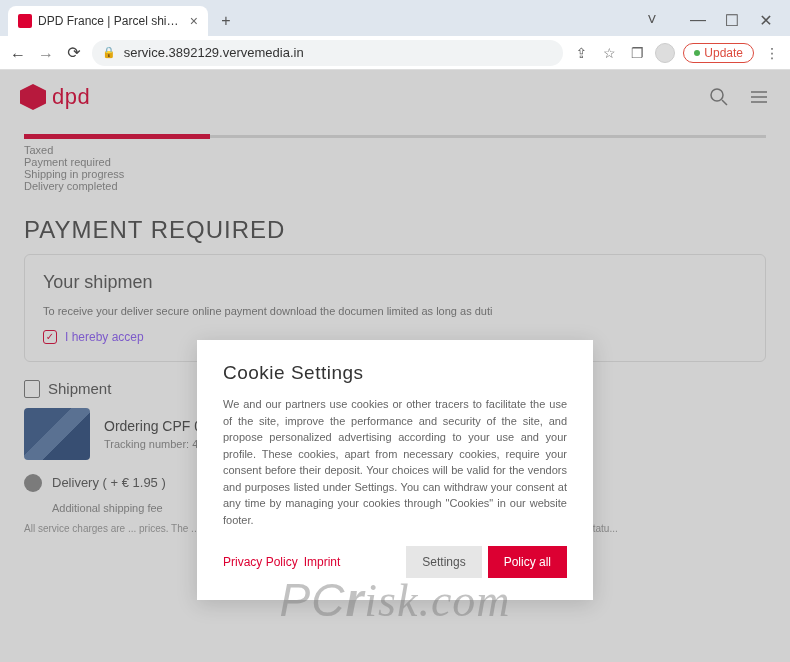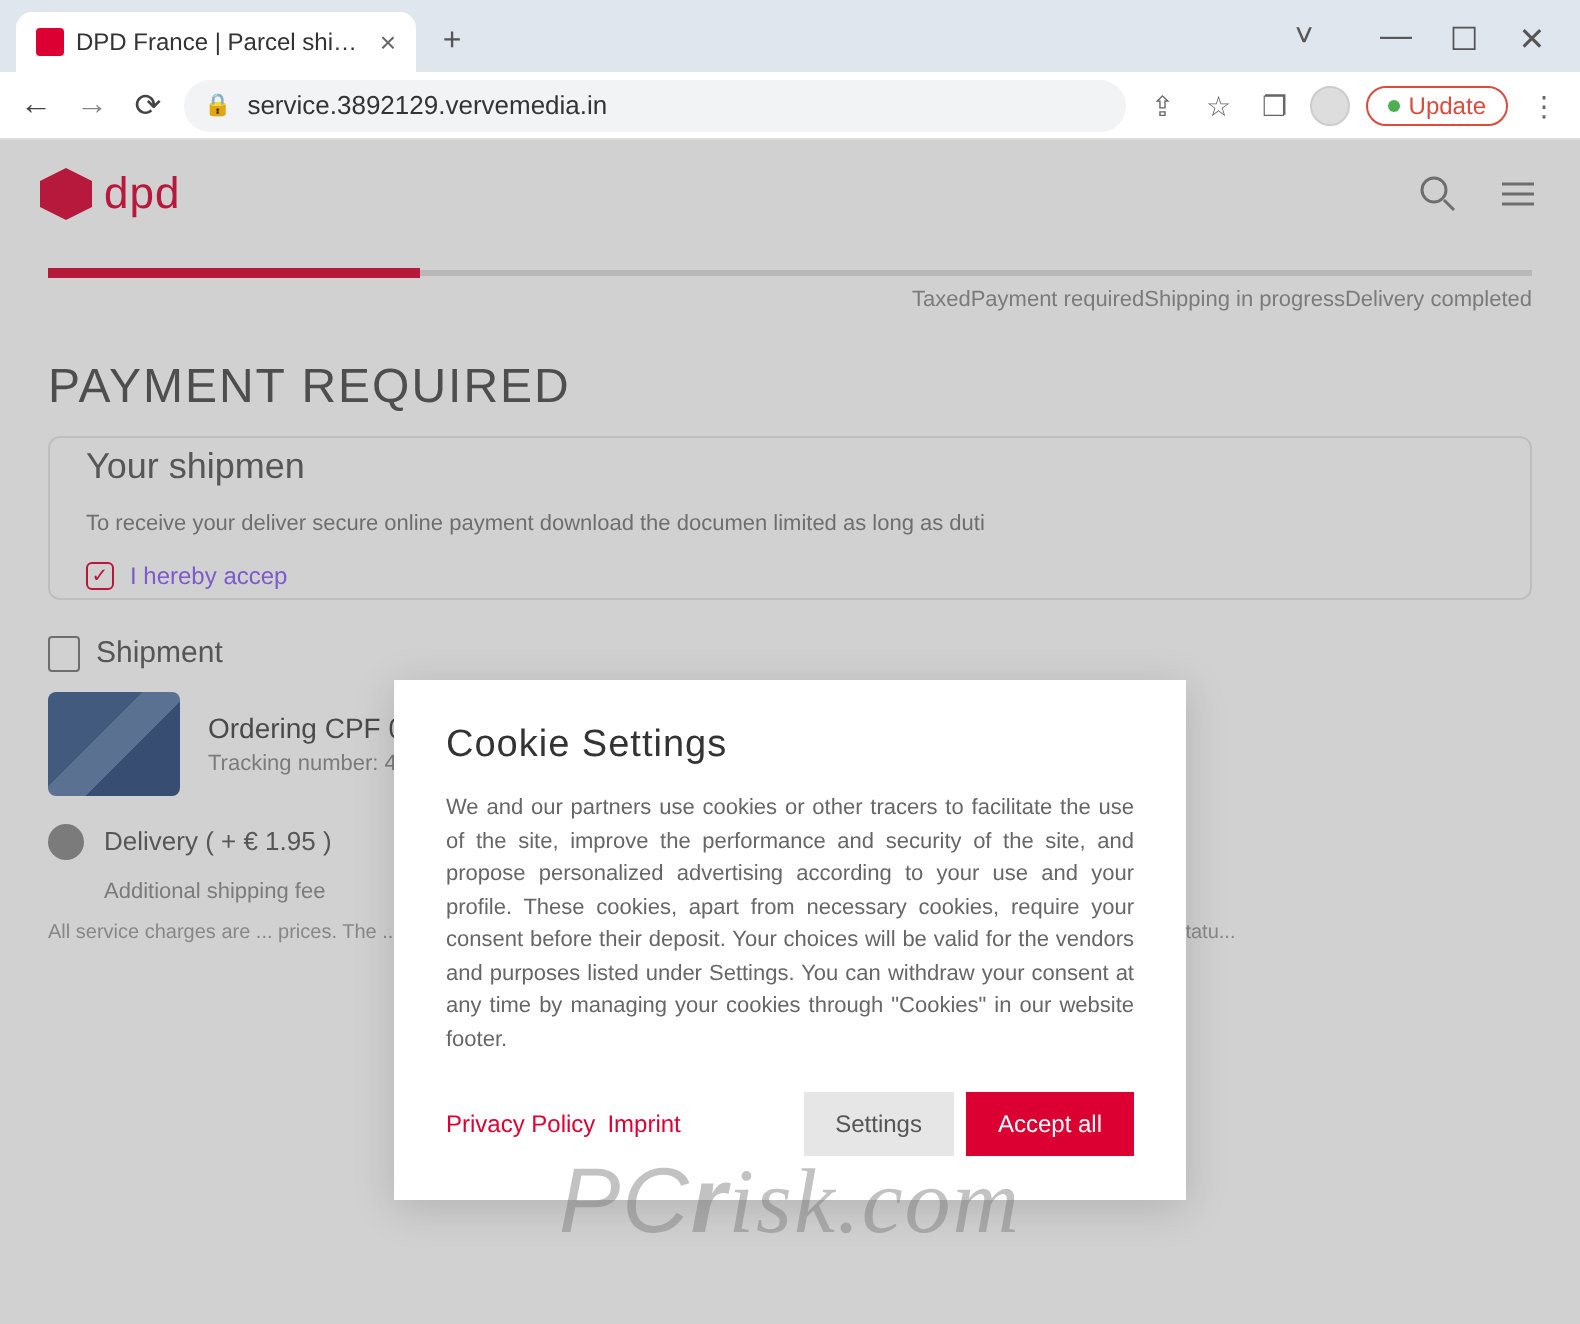--- a/index.html
+++ b/index.html
@@ -34,25 +34,25 @@
 .site-header { display: flex; align-items: center; padding: 14px 20px; border-bottom: 1px solid transparent; }
 .logo { display: flex; align-items: center; gap: 6px; }
 .logo-cube { width: 26px; height: 26px; background: #dc0032; clip-path: polygon(50% 0, 100% 25%, 100% 75%, 50% 100%, 0 75%, 0 25%); }
 .logo-text { color: #dc0032; font-weight: 400; font-size: 22px; letter-spacing: 0.5px; }
 .site-actions { margin-left: auto; display: flex; gap: 18px; color: #666; }
 .site-icon { width: 22px; height: 22px; display: flex; align-items: center; justify-content: center; }
 
 .progress { padding: 10px 24px 6px; }
 .progress-bar { height: 3px; background: #ddd; position: relative; margin-bottom: 6px; }
 .progress-fill { position: absolute; left: 0; top: -1px; height: 5px; background: #dc0032; width: 25%; }
-.progress-labels { display: flex; justify-content: flex-end; font-size: 11px; color: #888; }
+.progress-labels { display: flex; justify-content: flex-start; font-size: 11px; color: #888; flex-direction: column; }
 
 .heading { font-size: 24px; color: #4a4a4a; font-weight: 300; padding: 18px 24px 10px; letter-spacing: 1px; }
 
-.card { margin: 0 24px; border: 1px solid #e5e5e5; border-radius: 6px; padding: 4px 18px; }
+.card { margin: 0 24px; border: 1px solid #e5e5e5; border-radius: 6px; padding: 17px 18px; }
 .card-title { font-size: 18px; color: #555; font-weight: 300; margin-bottom: 10px; }
 .card-text { font-size: 11px; color: #777; line-height: 1.5; margin-bottom: 10px; }
 .checkbox-row { display: flex; align-items: center; gap: 8px; }
 .check { width: 14px; height: 14px; border: 1px solid #dc0032; border-radius: 3px; display: flex; align-items: center; justify-content: center; color: #dc0032; font-size: 10px; }
 .check-label { font-size: 12px; color: #8b5cf6; }
 
 .section-title { display: flex; align-items: center; gap: 8px; margin: 18px 24px 10px; font-size: 15px; color: #555; font-weight: 300; }
 .doc-icon { width: 16px; height: 18px; border: 1.5px solid #777; border-radius: 2px; position: relative; }
 
 .order-row { display: flex; gap: 14px; margin: 0 24px 14px; align-items: center; }
@@ -193,20 +193,20 @@
   <div class="page-dim"></div>
 
   <div class="modal">
     <div class="modal-title">Cookie Settings</div>
     <div class="modal-body">We and our partners use cookies or other tracers to facilitate the use of the site, improve the performance and security of the site, and propose personalized advertising according to your use and your profile. These cookies, apart from necessary cookies, require your consent before their deposit. Your choices will be valid for the vendors and purposes listed under Settings. You can withdraw your consent at any time by managing your cookies through "Cookies" in our website footer.</div>
     <div class="modal-actions">
       <a class="link">Privacy Policy</a>
       <a class="link">Imprint</a>
       <div class="spacer"></div>
       <button class="btn btn-grey">Settings</button>
-      <button class="btn btn-red">Accept all</button>
+      <button class="btn btn-red">Policy all</button>
     </div>
   </div>
 
   <div class="watermark">
     <span style="font-weight:400">PC</span><span class="r">r</span>isk.com
   </div>
 </div>
 
 </body></html>

